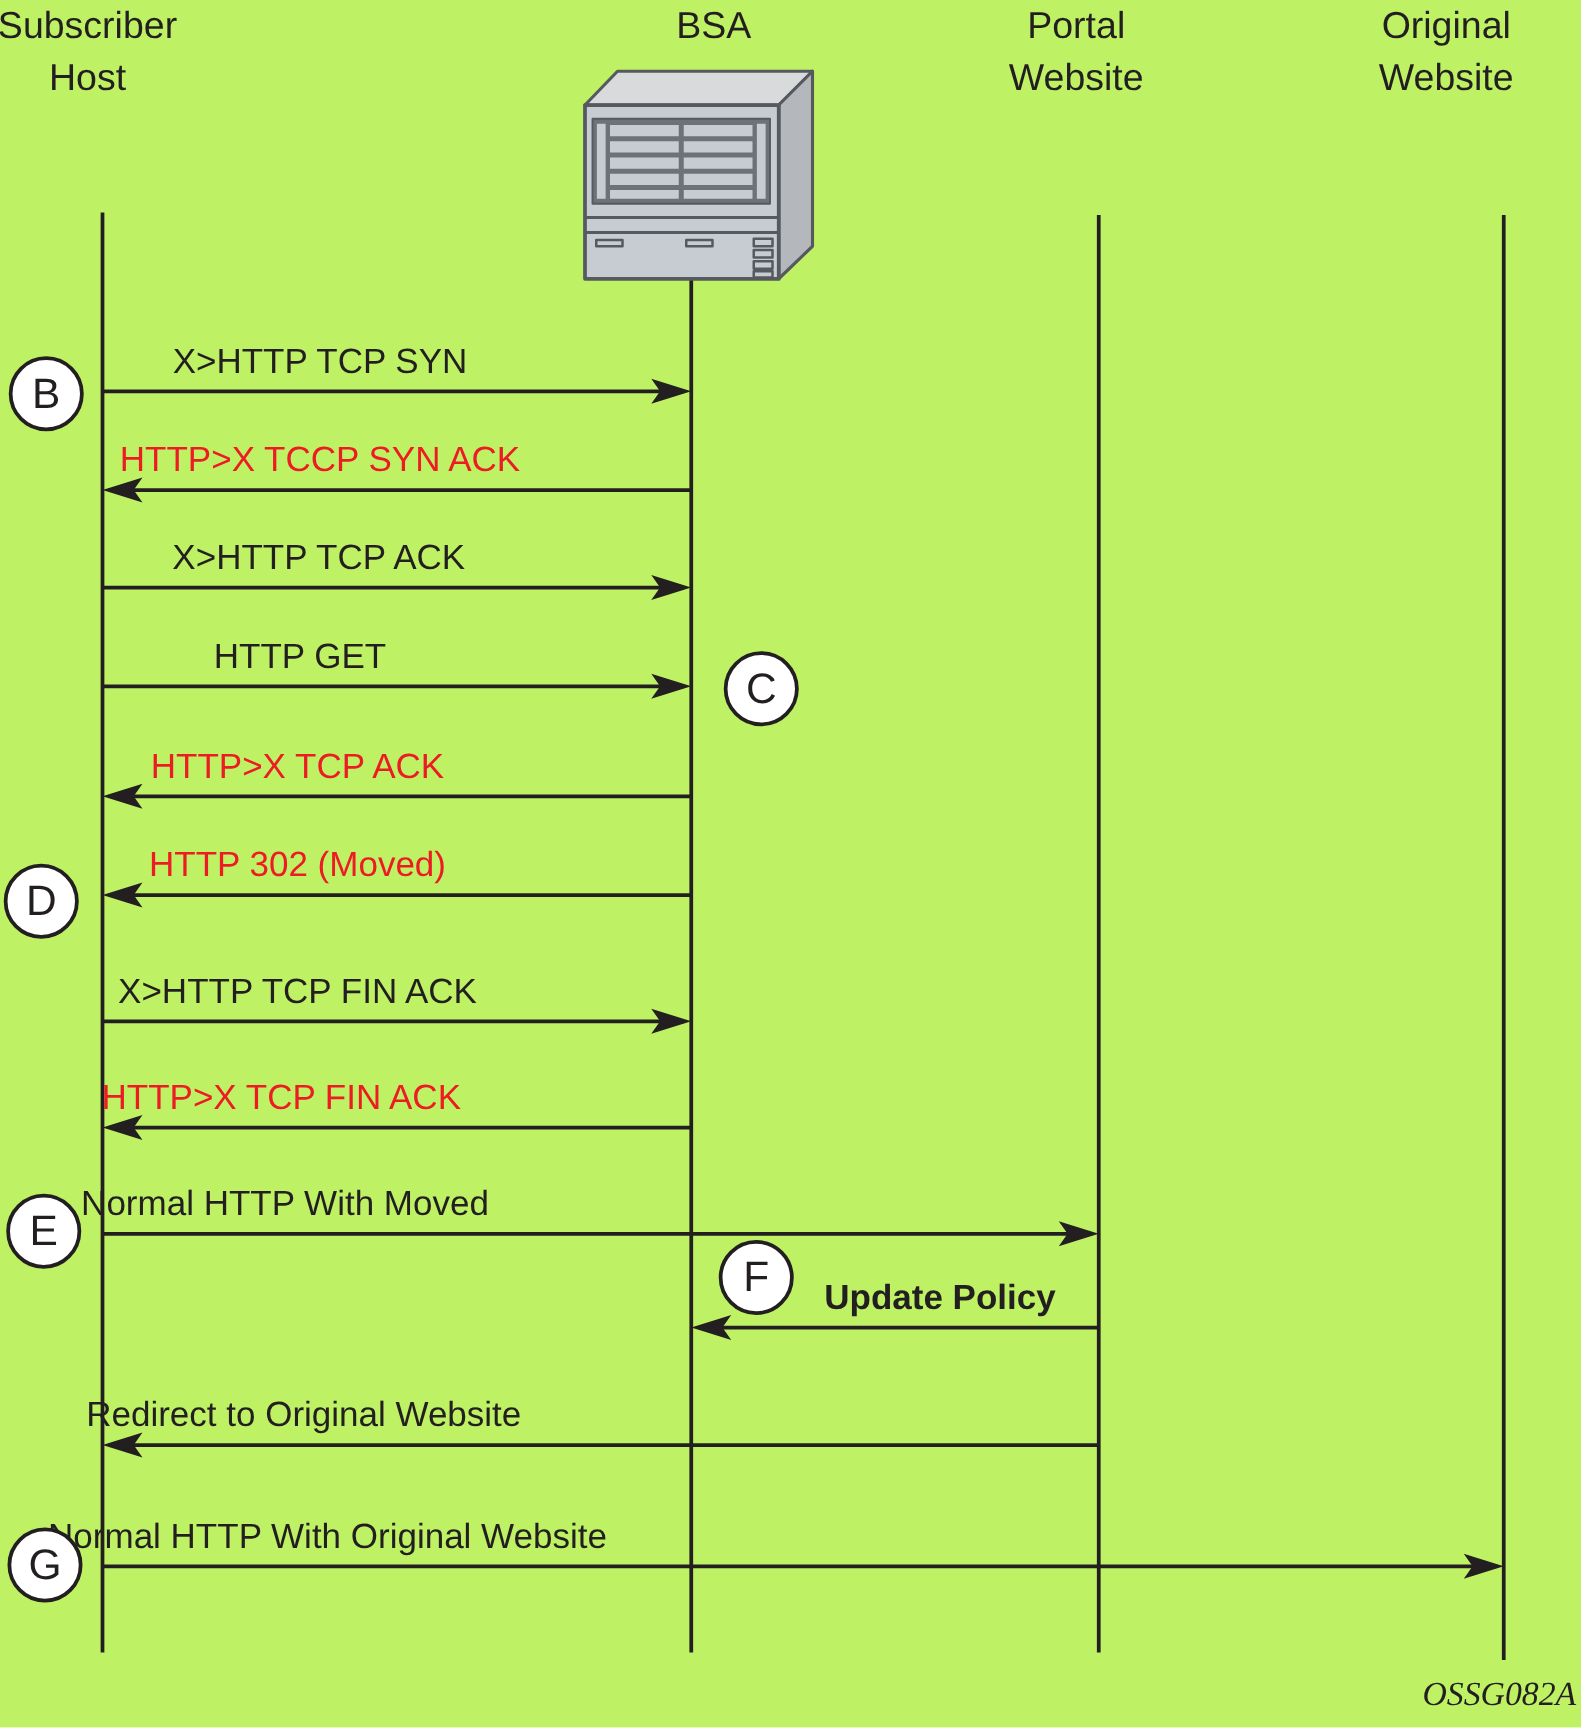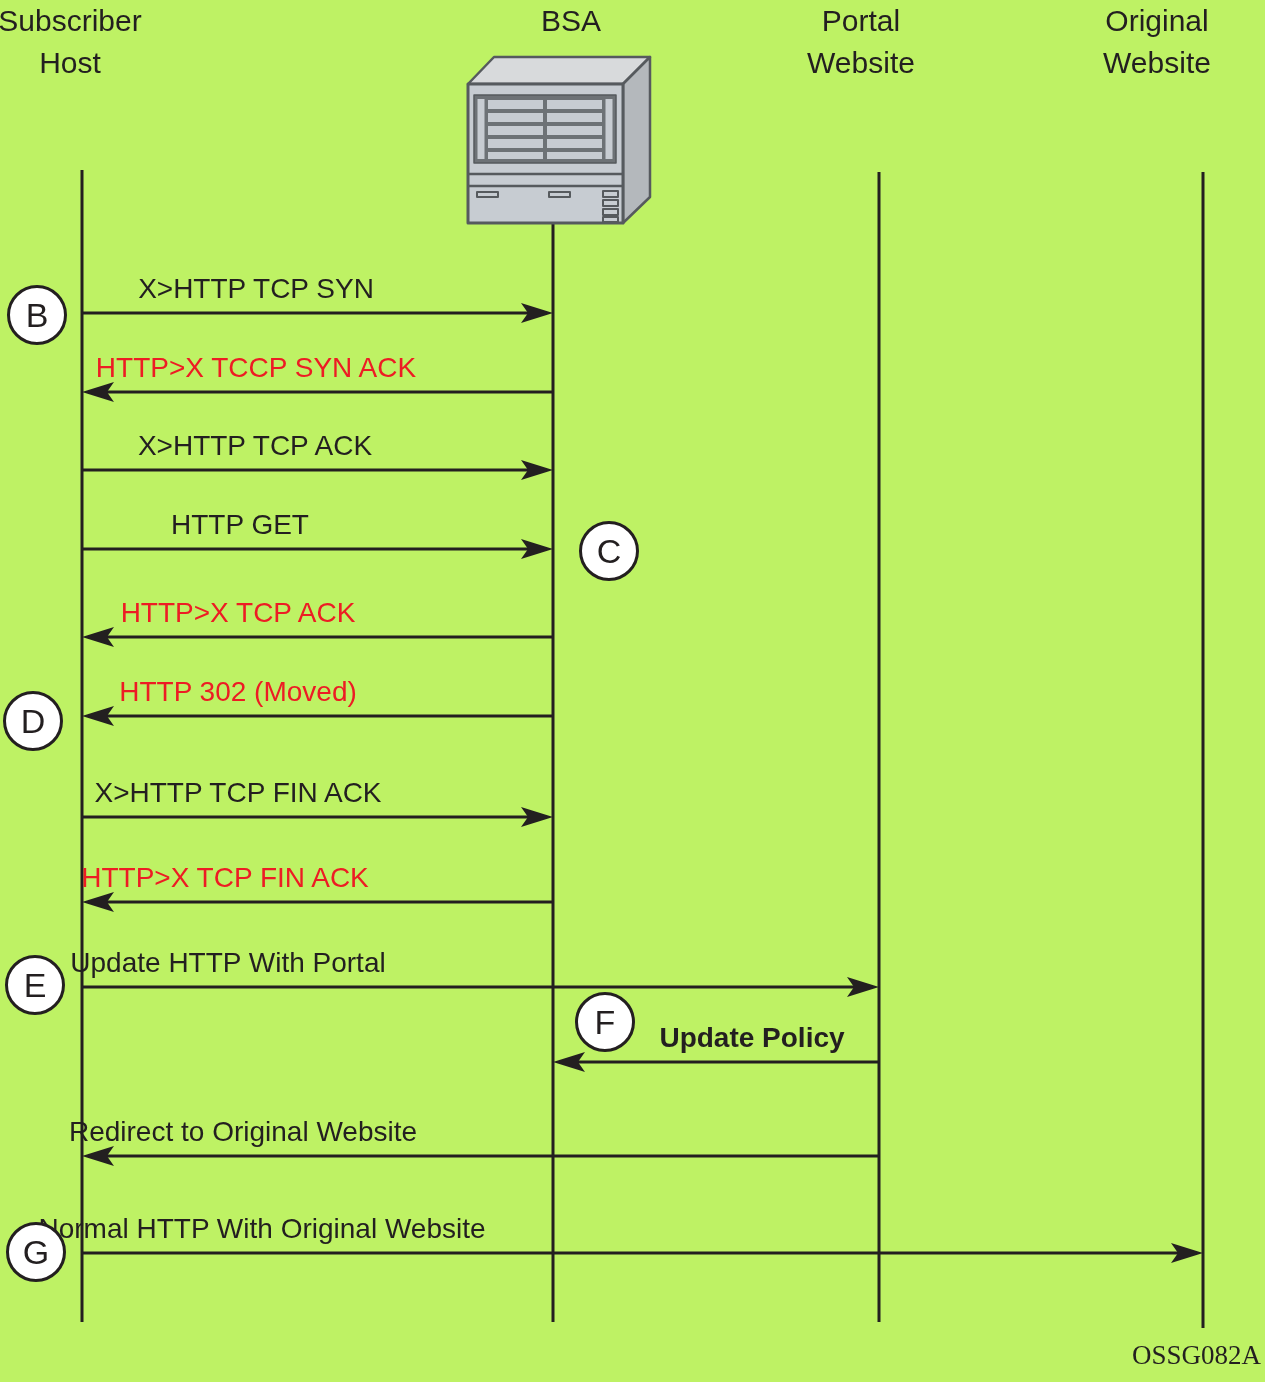--- a/index.html
+++ b/index.html
@@ -39,20 +39,21 @@
     display:flex;align-items:center;justify-content:center;
     font-size:34px;
     color:#231f20;
     background:#ffffff;
   }
   .figure-code{
     position:absolute;
     right:4px;
     top:1340px;
     font-family:"Liberation Serif", serif;
+    font-style:italic;
     font-size:27px;
     color:#231f20;
   }
 </style>
 </head>
 <body>
 
 <div class="stage">
 
   <svg id="diagram-svg" width="1265" height="1382" viewBox="0 0 1265 1382">
@@ -134,21 +135,21 @@
 Website</div>
 
   <div class="msg-label" style="left: 256px; bottom: 1077px; color: rgb(35, 31, 32);">X&gt;HTTP TCP SYN</div>
   <div class="msg-label" style="left: 256px; bottom: 998px; color: rgb(237, 28, 36);">HTTP&gt;X TCCP SYN ACK</div>
   <div class="msg-label" style="left: 255px; bottom: 920px; color: rgb(35, 31, 32);">X&gt;HTTP TCP ACK</div>
   <div class="msg-label" style="left: 240px; bottom: 841px; color: rgb(35, 31, 32);">HTTP GET</div>
   <div class="msg-label" style="left: 238px; bottom: 753px; color: rgb(237, 28, 36);">HTTP&gt;X TCP ACK</div>
   <div class="msg-label" style="left: 238px; bottom: 674px; color: rgb(237, 28, 36);">HTTP 302 (Moved)</div>
   <div class="msg-label" style="left: 238px; bottom: 573px; color: rgb(35, 31, 32);">X&gt;HTTP TCP FIN ACK</div>
   <div class="msg-label" style="left: 225px; bottom: 488px; color: rgb(237, 28, 36);">HTTP&gt;X TCP FIN ACK</div>
-  <div class="msg-label" style="left: 228px; bottom: 403px; color: rgb(35, 31, 32);">Update HTTP With Portal</div>
+  <div class="msg-label" style="left: 228px; bottom: 403px; color: rgb(35, 31, 32);">Normal HTTP With Moved</div>
   <div class="msg-label" style="left: 752px; bottom: 328px; color: rgb(35, 31, 32); font-weight: bold;">Update Policy</div>
   <div class="msg-label" style="left: 243px; bottom: 234px; color: rgb(35, 31, 32);">Redirect to Original Website</div>
   <div class="msg-label" style="left: 262px; bottom: 137px; color: rgb(35, 31, 32);">Normal HTTP With Original Website</div>
 
   <div class="step-circle" style="left: 7px; top: 285px;">B</div>
   <div class="step-circle" style="left: 579px; top: 521px;">C</div>
   <div class="step-circle" style="left: 3px; top: 691px;">D</div>
   <div class="step-circle" style="left: 5px; top: 955px;">E</div>
   <div class="step-circle" style="left: 575px; top: 992px;">F</div>
   <div class="step-circle" style="left: 6px; top: 1222px;">G</div>

